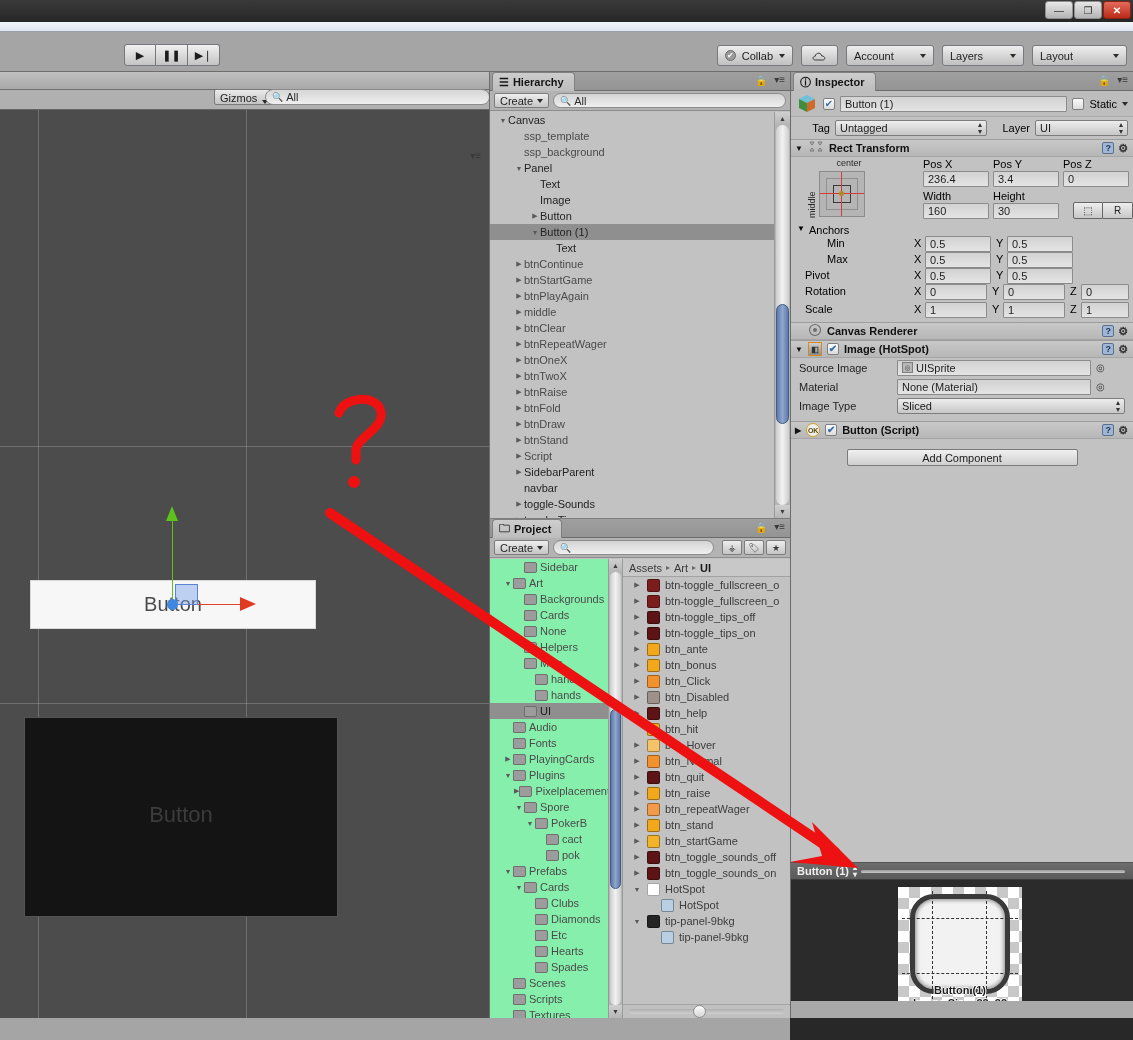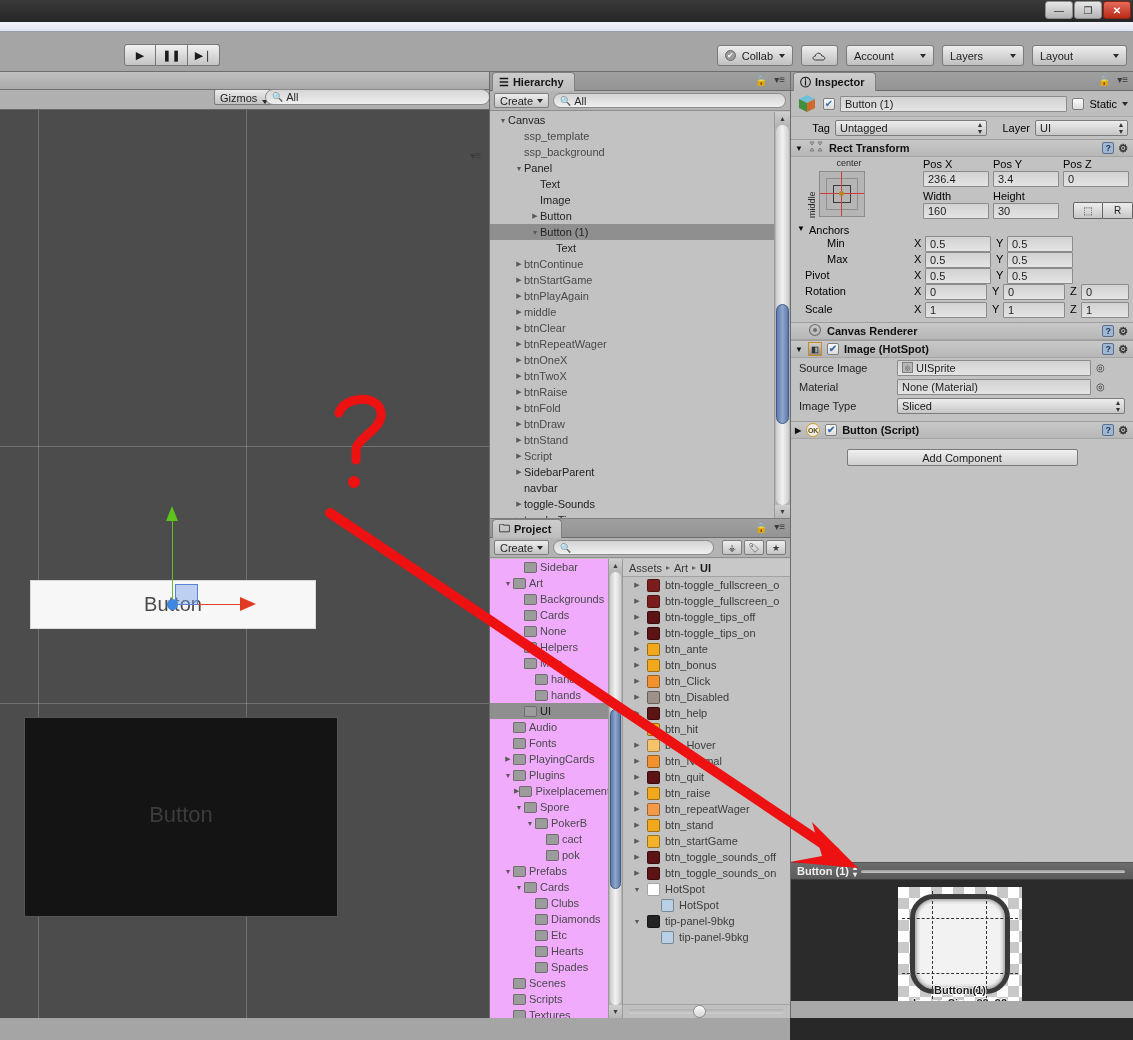--- a/index.html
+++ b/index.html
@@ -182,21 +182,21 @@
                     background: linear-gradient(90deg,#cdcdcd,#f2f2f2,#cdcdcd); border-radius:7px; }
   .vscroll .thumb { position:absolute; left:1px; right:1px; border-radius:7px;
                     background: linear-gradient(90deg,#5d79ab,#90a6cc,#5d79ab); border:1px solid #4a6characters; }
 
   
   .proj {
     position:absolute; left:489px; top:518px; width:301px; height:500px;
     background:#c2c2c2; border-left:1px solid #6b6b6b; border-top:1px solid #7d7d7d;
   }
   .proj-body { position:absolute; left:0; top:40px; right:0; bottom:0; display:flex; }
-  .proj-tree { position:relative; width:118px; background:#f0abfc; overflow:hidden; }
+  .proj-tree { position:relative; width:118px; background:#86efac; overflow:hidden; }
   .proj-treescroll { position:relative; width:14px; background:#b5b5b5; }
   .proj-files { position:relative; flex:1; background:#c2c2c2; border-left:1px solid #9a9a9a; overflow:hidden; }
   .breadcrumb {
     height:18px; background:#c8c8c8; border-bottom:1px solid #a2a2a2;
     display:flex; align-items:center; gap:4px; padding-left:6px; font-size:11px; color:#3a3a3a;
   }
   .crumb-cur { font-weight:bold; color:#1a1a1a; }
   .file-row { height:16px; display:flex; align-items:center; gap:5px; font-size:11px; color:#3c3c3c; white-space:nowrap; padding-left:4px;}
   .fico { width:13px; height:13px; border-radius:2px; flex:none; border:1px solid rgba(0,0,0,.35); }
   .hscroll {

